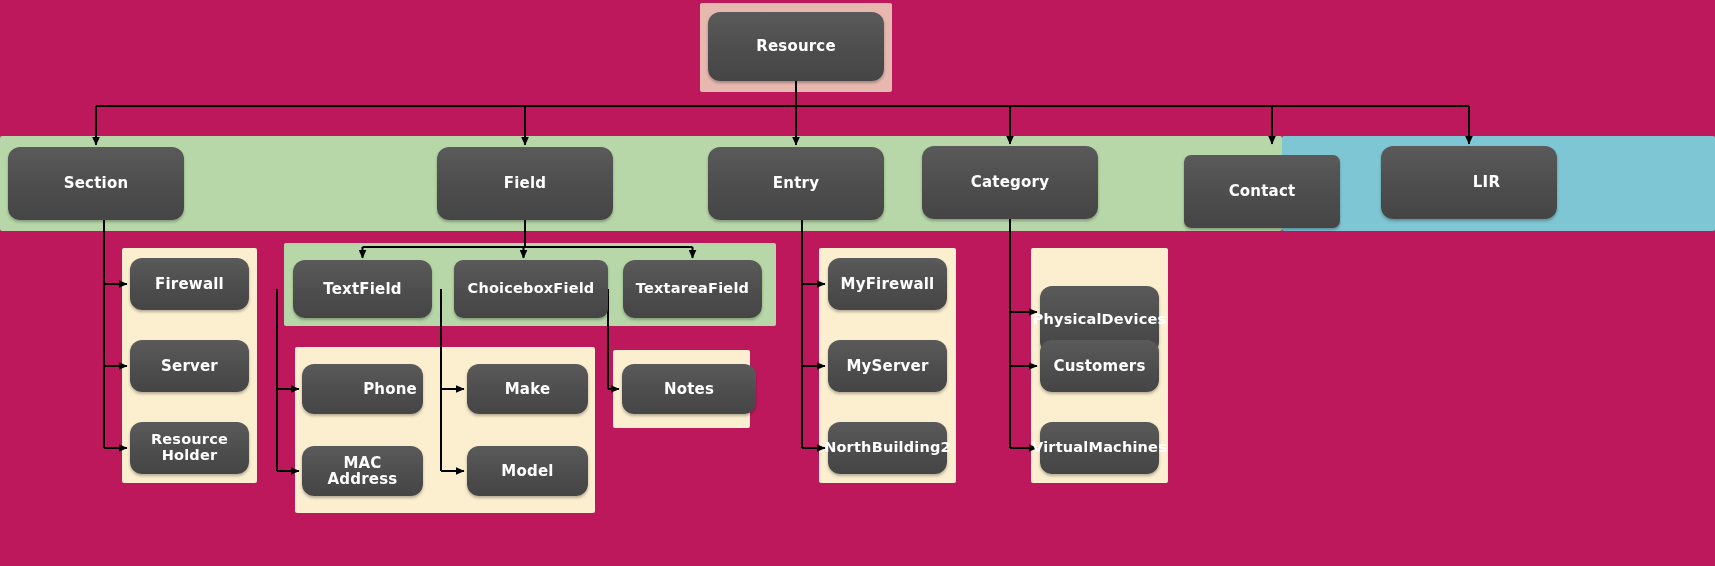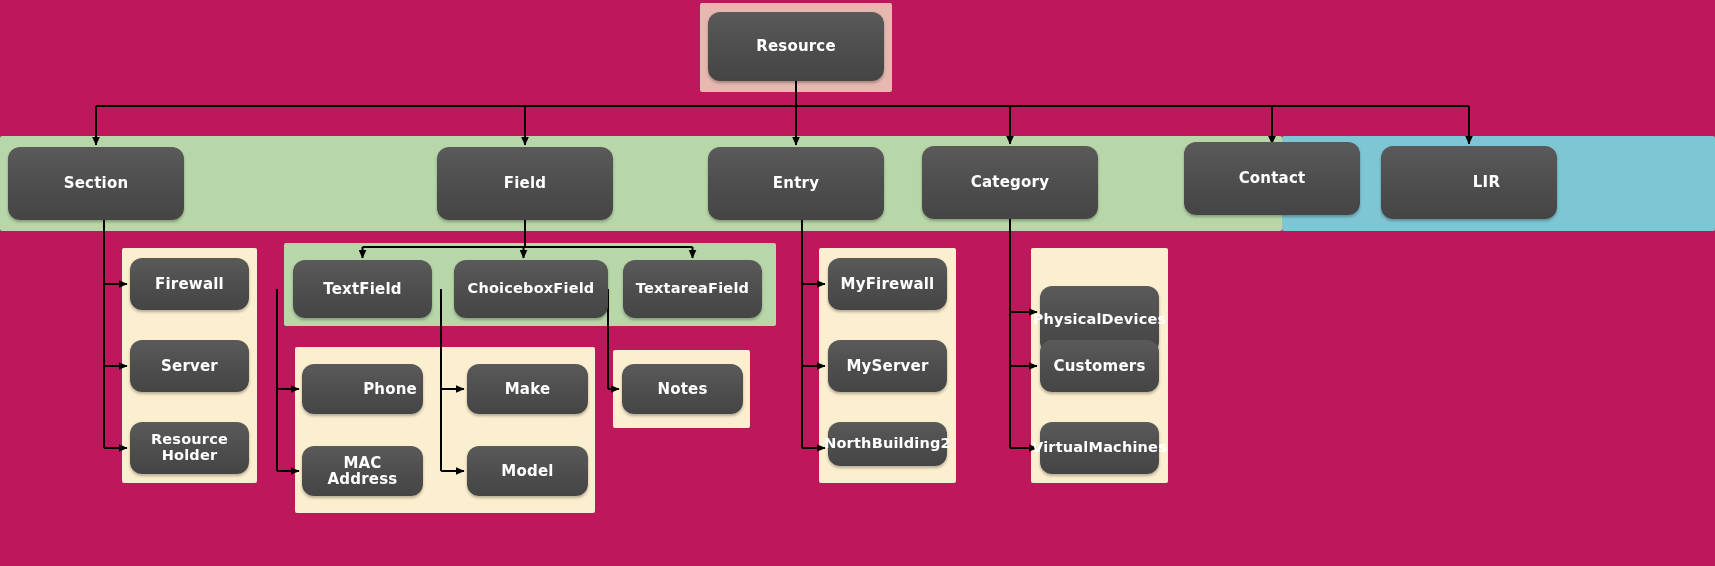--- a/index.html
+++ b/index.html
@@ -108,66 +108,66 @@
       </div>
       <div class="node" style="left: 437px; top: 147px; width: 176px; height: 73px;">
         <span>Field</span>
       </div>
       <div class="node" style="left: 708px; top: 147px; width: 176px; height: 73px;">
         <span>Entry</span>
       </div>
       <div class="node" style="left: 922px; top: 146px; width: 176px; height: 73px;">
         <span>Category</span>
       </div>
-      <div class="node" style="left: 1184px; top: 142px; width: 176px; height: 73px;">
+      <div class="node" style="left: 1184px; top: 155px; width: 156px; height: 73px; border-radius: 7px;">
         <span>Contact</span>
       </div>
       <div class="node" style="left: 1381px; top: 146px; width: 176px; height: 73px; padding-left: 41px;">
         <span>LIR</span>
       </div>
       <div class="node" style="left: 130px; top: 258px; width: 119px; height: 52px; align-items: center;">
         <span>Firewall</span>
       </div>
       <div class="node" style="left: 130px; top: 340px; width: 119px; height: 52px;">
         <span>Server</span>
       </div>
       <div class="node small" style="left: 130px; top: 422px; width: 119px; height: 52px;">
         <span>Resource Holder</span>
       </div>
       <div class="node" style="left: 293px; top: 260px; width: 139px; height: 58px;">
         <span>TextField</span>
       </div>
-      <div class="node small" style="left: 454px; top: 260px; width: 154px; height: 58px;">
+      <div class="node small" style="left: 454px; top: 260px; width: 154px; height: 58px; border-radius: 9px;">
         <span>ChoiceboxField</span>
       </div>
       <div class="node small" style="left: 623px; top: 260px; width: 139px; height: 58px;">
         <span>TextareaField</span>
       </div>
       <div class="node" style="left: 302px; top: 364px; width: 121px; height: 50px; justify-content: flex-end;">
         <span>Phone</span>
       </div>
       <div class="node" style="left: 302px; top: 446px; width: 121px; height: 50px;">
         <span>MAC Address</span>
       </div>
       <div class="node" style="left: 467px; top: 364px; width: 121px; height: 50px;">
         <span>Make</span>
       </div>
       <div class="node" style="left: 467px; top: 446px; width: 121px; height: 50px;">
         <span>Model</span>
       </div>
-      <div class="node" style="left: 622px; top: 364px; width: 121px; height: 50px;">
+      <div class="node" style="left: 622px; top: 364px; width: 134px; height: 50px;">
         <span>Notes</span>
       </div>
       <div class="node" style="left: 828px; top: 258px; width: 119px; height: 52px;">
         <span>MyFirewall</span>
       </div>
       <div class="node" style="left: 828px; top: 340px; width: 119px; height: 52px;">
         <span>MyServer</span>
       </div>
-      <div class="node small" style="left: 828px; top: 422px; width: 119px; height: 44px; justify-content: center;">
+      <div class="node small" style="left: 828px; top: 422px; width: 119px; height: 52px; justify-content: center;">
         <span>NorthBuilding2</span>
       </div>
       <div class="node small" style="left: 1040px; top: 286px; width: 119px; height: 68px;">
         <span>PhysicalDevices</span>
       </div>
       <div class="node" style="left: 1040px; top: 340px; width: 119px; height: 52px;">
         <span>Customers</span>
       </div>
       <div class="node small" style="left: 1040px; top: 422px; width: 119px; height: 52px;">
         <span>VirtualMachines</span>

